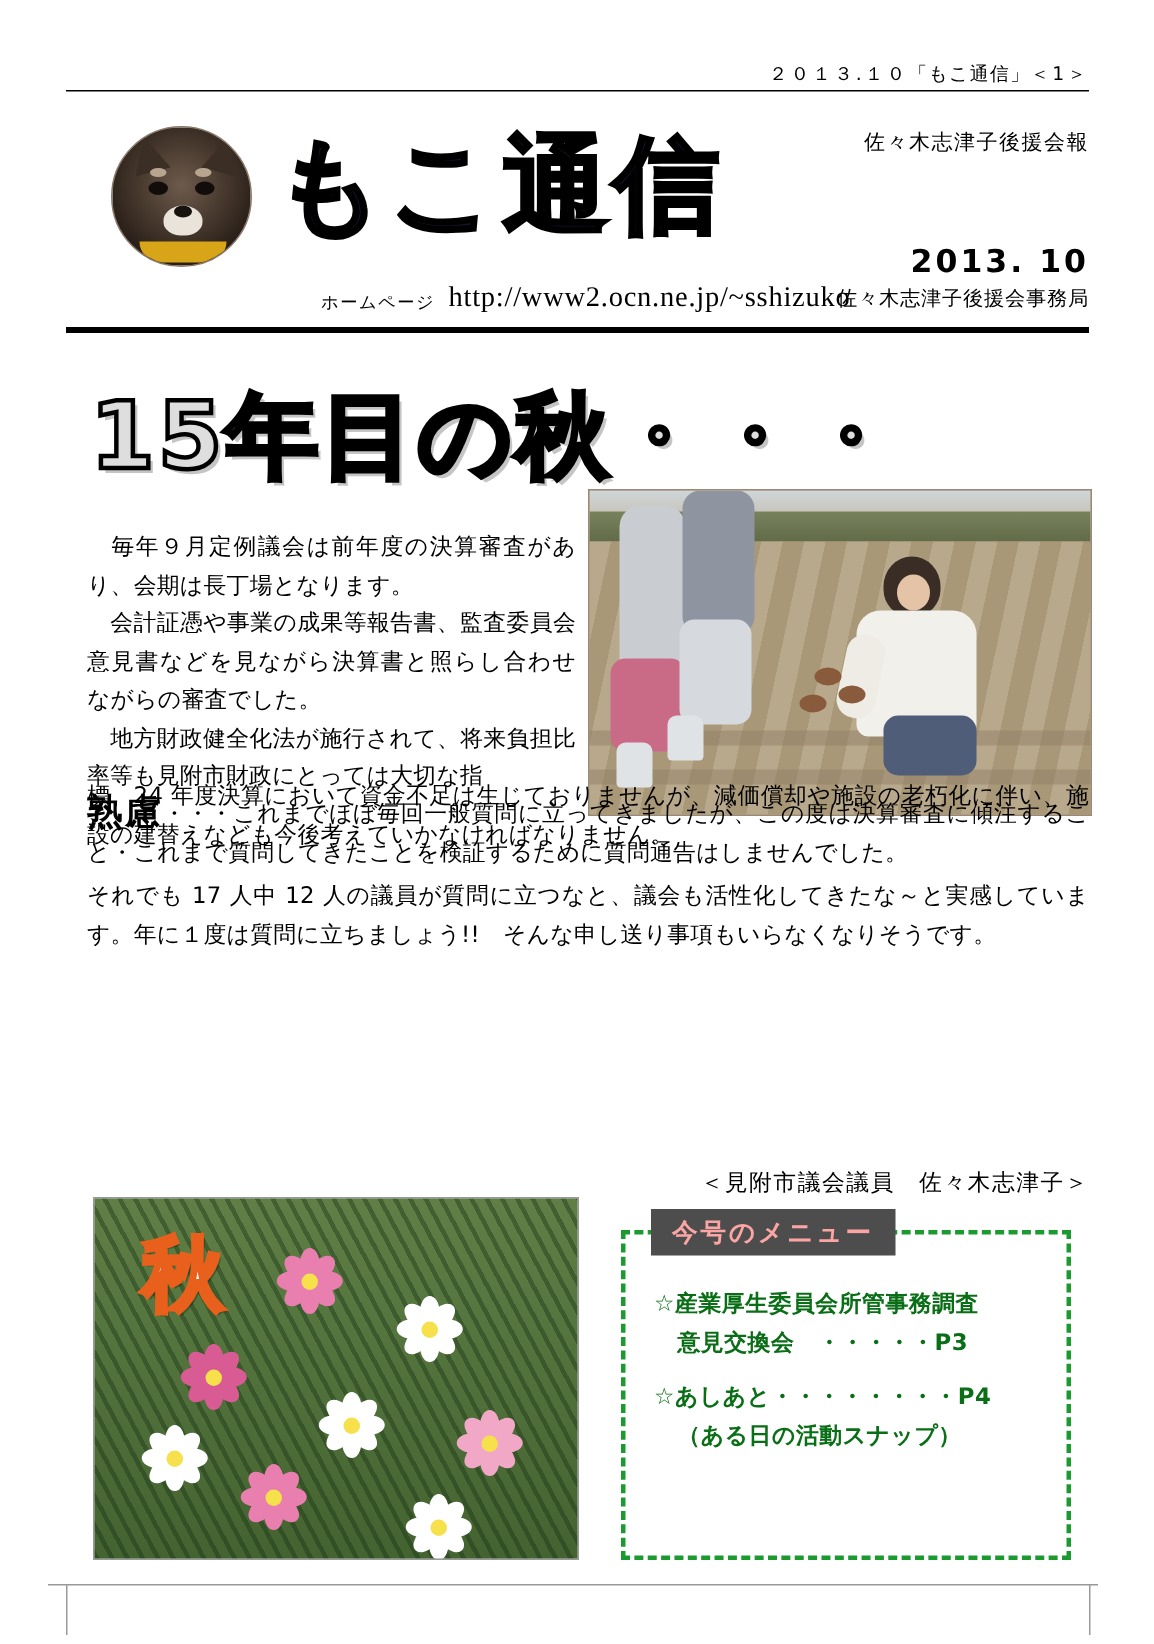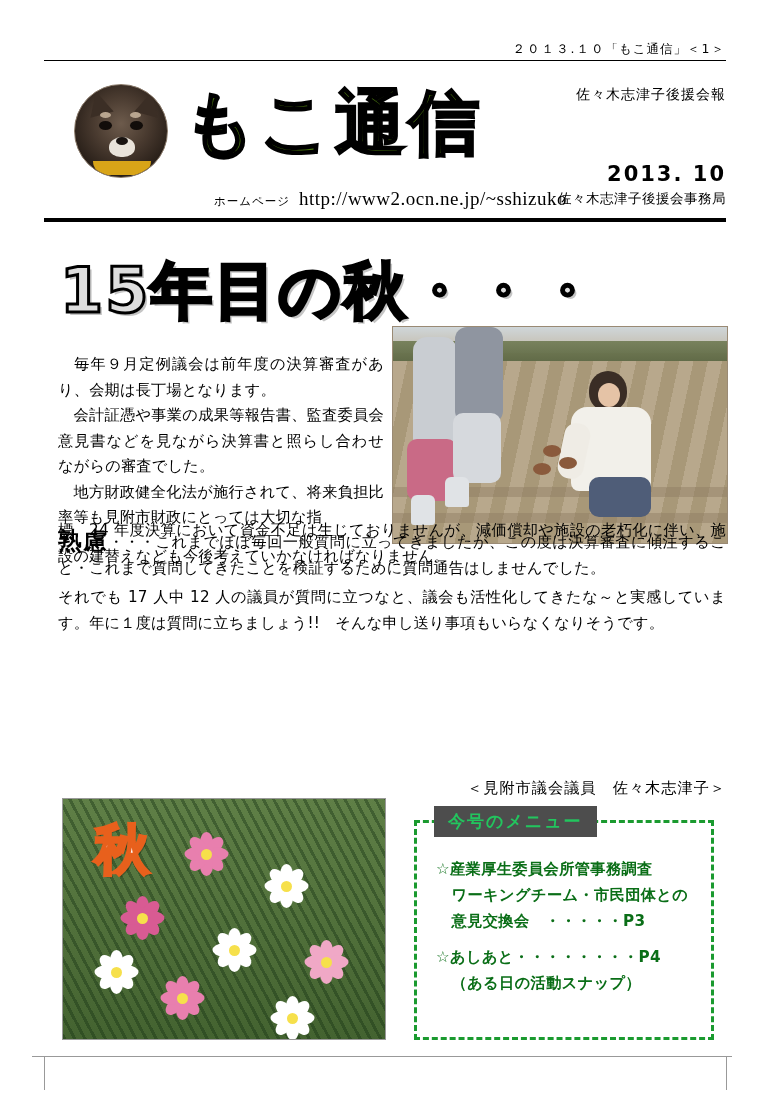--- a/index.html
+++ b/index.html
@@ -49,21 +49,21 @@
   .dog-collar{position:absolute;left:18px;top:76px;width:58px;height:14px;background:#d8a418;border-radius:0 0 30px 30px;}
   .dog-ear{position:absolute;width:0;height:0;border-left:12px solid transparent;border-right:12px solid transparent;border-bottom:24px solid #3b2e25;}
   .dog-ear.l{left:12px;top:6px;transform:rotate(-15deg);}
   .dog-ear.r{left:62px;top:6px;transform:rotate(15deg);}
 
   .mast-title{
     position:absolute;left:140px;top:14px;
     font-size:70px;line-height:78px;
     font-weight:bold;
     letter-spacing:4px;
-    color:#4d7c0f;
+    color:#0f172a;
     -webkit-text-stroke:2.5px #000;
     text-shadow:0 0 0 #000;
     font-family:"DejaVu Sans", sans-serif;
     white-space:nowrap;
   }
   .mast-org{
     position:absolute;right:0;top:16px;
     font-size:14px;letter-spacing:1px;text-align:right;width:260px;
   }
   .mast-no{
@@ -178,21 +178,21 @@
 
   
   .menu-box{
     position:absolute;left:414px;top:820px;width:300px;height:220px;
     border:3px dashed #1a9a2f;
     box-sizing:border-box;
     padding:14px 16px 0 16px;
   }
   .menu-title{
     position:absolute;left:434px;top:806px;
-    background:#4d4d4d;color:#22c55e;
+    background:#4d4d4d;color:#fca5a5;
     font-size:17px;font-weight:bold;letter-spacing:2px;
     padding:4px 14px;
   }
   .menu-list{
     position:absolute;left:436px;top:846px;width:268px;
     font-size:15.2px;line-height:26px;color:#0a6e17;font-weight:bold;letter-spacing:0.4px;
   }
   .menu-list .gap{height:10px;}
 
   
@@ -368,21 +368,20 @@
     </div>
 
     <div class="aki-badge">秋</div>
   </div>
 
   <div class="menu-box"></div>
   <div class="menu-title">今号のメニュー</div>
   <div class="menu-list">
     <div class="gap"></div>
     <div>☆産業厚生委員会所管事務調査</div>
-    <div>　ワーキングチーム・市民団体との</div>
     <div>　意見交換会　・・・・・P3</div>
     <div class="gap"></div>
     <div>☆あしあと・・・・・・・・P4</div>
     <div>　（ある日の活動スナップ）</div>
   </div>
 
   <div class="foot-rule"></div>
   <div class="foot-tick"></div>
   <div class="foot-tick2"></div>
 

